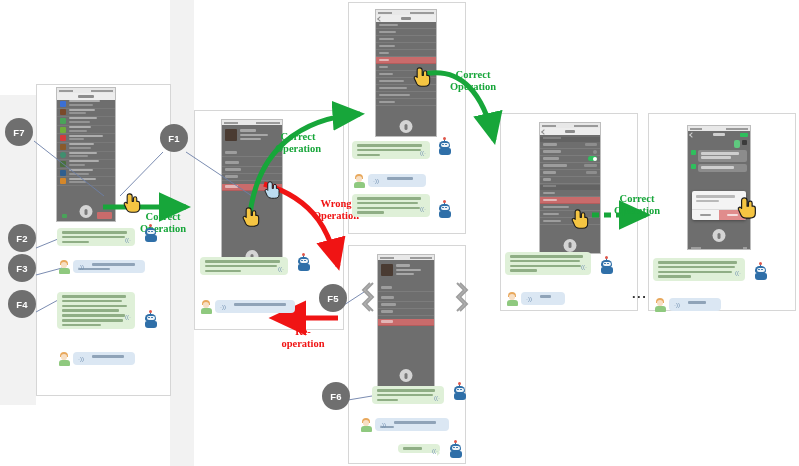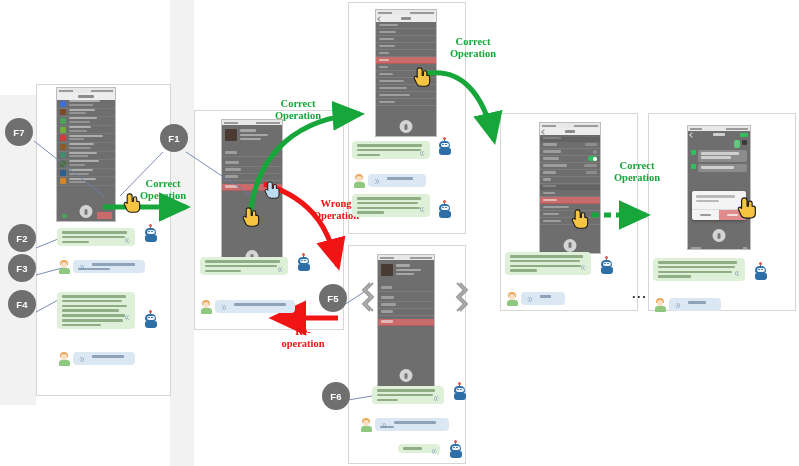--- a/index.html
+++ b/index.html
@@ -89,21 +89,21 @@
   .av-person .hair{position:absolute;left:2px;top:0;width:8px;height:5px;border-radius:4px 4px 0 0;background:#e8a85c;}
   .av-person .head{position:absolute;left:2.6px;top:1.6px;width:6.8px;height:6.4px;border-radius:50%;background:#f7dfc4;}
   .av-person .body{position:absolute;left:0.5px;top:7.6px;width:11px;height:6.4px;border-radius:3px 3px 1px 1px;background:#8fc97f;}
 
   
   .fnode{position:absolute;width:28px;height:28px;border-radius:50%;background:#6f6f6f;color:#fff;
          display:flex;align-items:center;justify-content:center;font-size:9.5px;font-weight:bold;letter-spacing:.3px;}
 
   
   .lab{position:absolute;font-family:"Liberation Serif", serif;font-weight:bold;font-size:10.5px;line-height:12px;text-align:center;}
-  .lab.green{color:#17a63a;}
+  .lab.green{color:#17a63a;margin-top:33px;}
   .lab.red{color:#f01414;}
 
   
   svg.ov{position:absolute;left:0;top:0;width:799px;height:466px;pointer-events:none;}
 
   
   .hand{position:absolute;width:20px;height:22px;}
   .ellipsis{position:absolute;color:#333;font-size:13px;font-weight:bold;letter-spacing:1.5px;}
 </style>
 </head>

